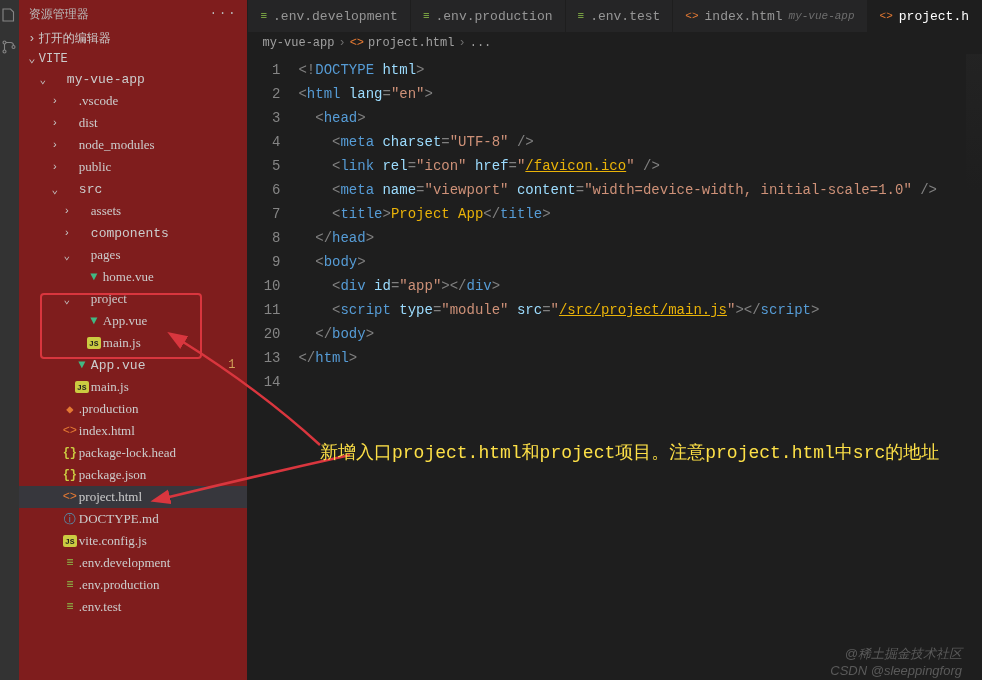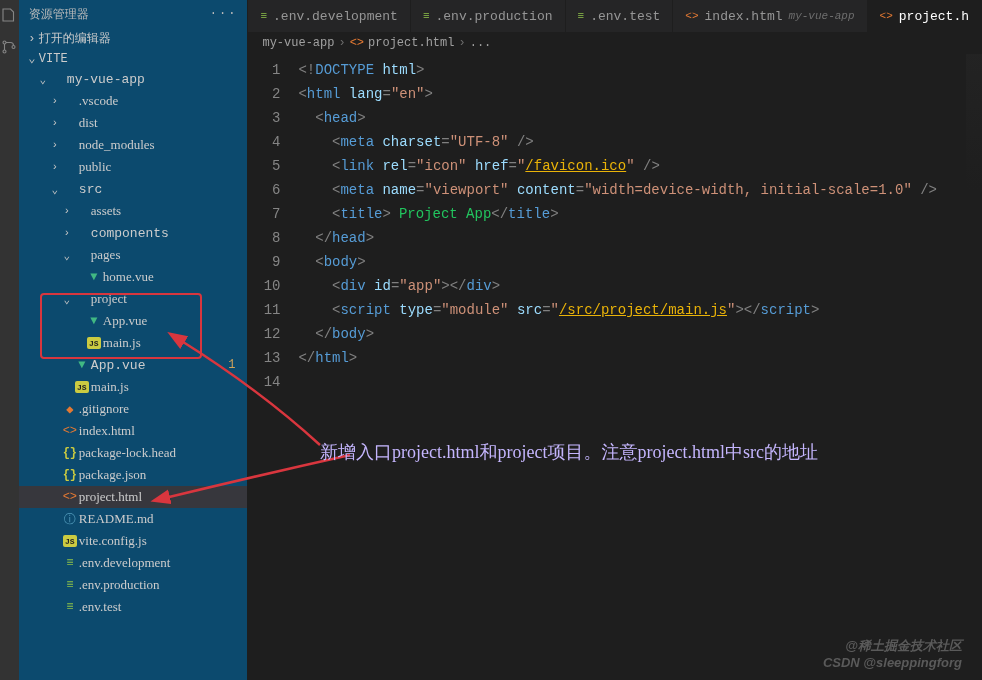--- a/index.html
+++ b/index.html
@@ -22,21 +22,21 @@
   align-items: center;
   padding-top: 6px;
 }
 .activity-bar .act-icon {
   width: 18px; height: 18px;
   margin-bottom: 14px;
   color: #858585;
 }
 .sidebar {
   width: 268px;
-  background: #0c4a6e;
+  background: #7f1d1d;
   display: flex;
   flex-direction: column;
   border-right: 1px solid #1e1e1e;
 }
 .sidebar-header {
   height: 28px;
   display: flex;
   align-items: center;
   justify-content: space-between;
   padding: 0 10px;
@@ -137,40 +137,39 @@
   user-select: none;
 }
 .code { flex: 1; white-space: pre; color: #d4d4d4; }
 .code .line { height: 24px; }
 .c-punc { color: #808080; }
 .c-doctype { color: #569cd6; }
 .c-tag { color: #569cd6; }
 .c-attr { color: #9cdcfe; }
 .c-str { color: #ce9178; }
 .c-link { color: #eab308; text-decoration: underline; }
-.c-txt { color: #22c55e; margin-left: 8px; }
+.c-txt { color: #eab308; }
 
 .annotation {
   position: absolute;
-  color: #c4b5fd;
+  color: #fde047;
   font-size: 18px;
-  font-family: Liberation Serif, serif;
+  font-family: Liberation Mono, monospace;
 }
 .arrow-svg { position: absolute; pointer-events: none; }
 .watermark {
   position: absolute;
   right: 20px;
-  bottom: 8px;
+  bottom: 0;
   color: #5a5a5a;
   font-size: 13px;
   font-family: sans-serif;
   text-align: right;
   font-style: italic;
   line-height: 1.3;
-  font-weight: bold;
 }
 .minimap {
   position: absolute;
   right: 0; top: 54px;
   width: 16px;
   height: 340px;
   background: linear-gradient(#2a2a2a, #1e1e1e 40%);
   opacity: 0.4;
 }
 </style>
@@ -292,21 +291,21 @@
           <span class="icon">
             <span class="ic-js">JS</span>
           </span>
           <span class="lbl clr-folder">main.js</span>
         </div>
         <div class="tree-row ind2">
           <span class="arrow"></span>
           <span class="icon">
             <span class="ic-git">◆</span>
           </span>
-          <span class="lbl clr-folder">.gitignore</span>
+          <span class="lbl clr-folder">.production</span>
         </div>
         <div class="tree-row ind2">
           <span class="arrow"></span>
           <span class="icon">
             <span class="ic-html">&lt;&gt;</span>
           </span>
           <span class="lbl clr-folder">index.html</span>
         </div>
         <div class="tree-row ind2">
           <span class="arrow"></span>
@@ -327,21 +326,21 @@
           <span class="icon">
             <span class="ic-html">&lt;&gt;</span>
           </span>
           <span class="lbl clr-folder">project.html</span>
         </div>
         <div class="tree-row ind2">
           <span class="arrow"></span>
           <span class="icon">
             <span class="ic-info">ⓘ</span>
           </span>
-          <span class="lbl clr-folder">README.md</span>
+          <span class="lbl clr-folder">DOCTYPE.md</span>
         </div>
         <div class="tree-row ind2">
           <span class="arrow"></span>
           <span class="icon">
             <span class="ic-js">JS</span>
           </span>
           <span class="lbl clr-folder">vite.config.js</span>
         </div>
         <div class="tree-row ind2">
           <span class="arrow"></span>
@@ -405,21 +404,21 @@
           <div>2</div>
           <div>3</div>
           <div>4</div>
           <div>5</div>
           <div>6</div>
           <div>7</div>
           <div>8</div>
           <div>9</div>
           <div>10</div>
           <div>11</div>
-          <div>12</div>
+          <div>20</div>
           <div>13</div>
           <div>14</div>
         </div>
       <div class="code" id="code"><div class="line"><span class="c-punc">&lt;!</span><span class="c-doctype">DOCTYPE</span> <span class="c-attr">html</span><span class="c-punc">&gt;</span></div><div class="line"><span class="c-punc">&lt;</span><span class="c-tag">html</span> <span class="c-attr">lang</span><span class="c-punc">=</span><span class="c-str">"en"</span><span class="c-punc">&gt;</span></div><div class="line">  <span class="c-punc">&lt;</span><span class="c-tag">head</span><span class="c-punc">&gt;</span></div><div class="line">    <span class="c-punc">&lt;</span><span class="c-tag">meta</span> <span class="c-attr">charset</span><span class="c-punc">=</span><span class="c-str">"UTF-8"</span> <span class="c-punc">/&gt;</span></div><div class="line">    <span class="c-punc">&lt;</span><span class="c-tag">link</span> <span class="c-attr">rel</span><span class="c-punc">=</span><span class="c-str">"icon"</span> <span class="c-attr">href</span><span class="c-punc">=</span><span class="c-str">"</span><span class="c-link">/favicon.ico</span><span class="c-str">"</span> <span class="c-punc">/&gt;</span></div><div class="line">    <span class="c-punc">&lt;</span><span class="c-tag">meta</span> <span class="c-attr">name</span><span class="c-punc">=</span><span class="c-str">"viewport"</span> <span class="c-attr">content</span><span class="c-punc">=</span><span class="c-str">"width=device-width, initial-scale=1.0"</span> <span class="c-punc">/&gt;</span></div><div class="line">    <span class="c-punc">&lt;</span><span class="c-tag">title</span><span class="c-punc">&gt;</span><span class="c-txt">Project App</span><span class="c-punc">&lt;/</span><span class="c-tag">title</span><span class="c-punc">&gt;</span></div><div class="line">  <span class="c-punc">&lt;/</span><span class="c-tag">head</span><span class="c-punc">&gt;</span></div><div class="line">  <span class="c-punc">&lt;</span><span class="c-tag">body</span><span class="c-punc">&gt;</span></div><div class="line">    <span class="c-punc">&lt;</span><span class="c-tag">div</span> <span class="c-attr">id</span><span class="c-punc">=</span><span class="c-str">"app"</span><span class="c-punc">&gt;&lt;/</span><span class="c-tag">div</span><span class="c-punc">&gt;</span></div><div class="line">    <span class="c-punc">&lt;</span><span class="c-tag">script</span> <span class="c-attr">type</span><span class="c-punc">=</span><span class="c-str">"module"</span> <span class="c-attr">src</span><span class="c-punc">=</span><span class="c-str">"</span><span class="c-link">/src/project/main.js</span><span class="c-str">"</span><span class="c-punc">&gt;&lt;/</span><span class="c-tag">script</span><span class="c-punc">&gt;</span></div><div class="line">  <span class="c-punc">&lt;/</span><span class="c-tag">body</span><span class="c-punc">&gt;</span></div><div class="line"><span class="c-punc">&lt;/</span><span class="c-tag">html</span><span class="c-punc">&gt;</span></div><div class="line"></div></div>
     </div>
     <div class="minimap"></div>
   </div>
 </div>
 
 <div class="red-box" style="left:40px;top:293px;width:162px;height:66px"></div>

